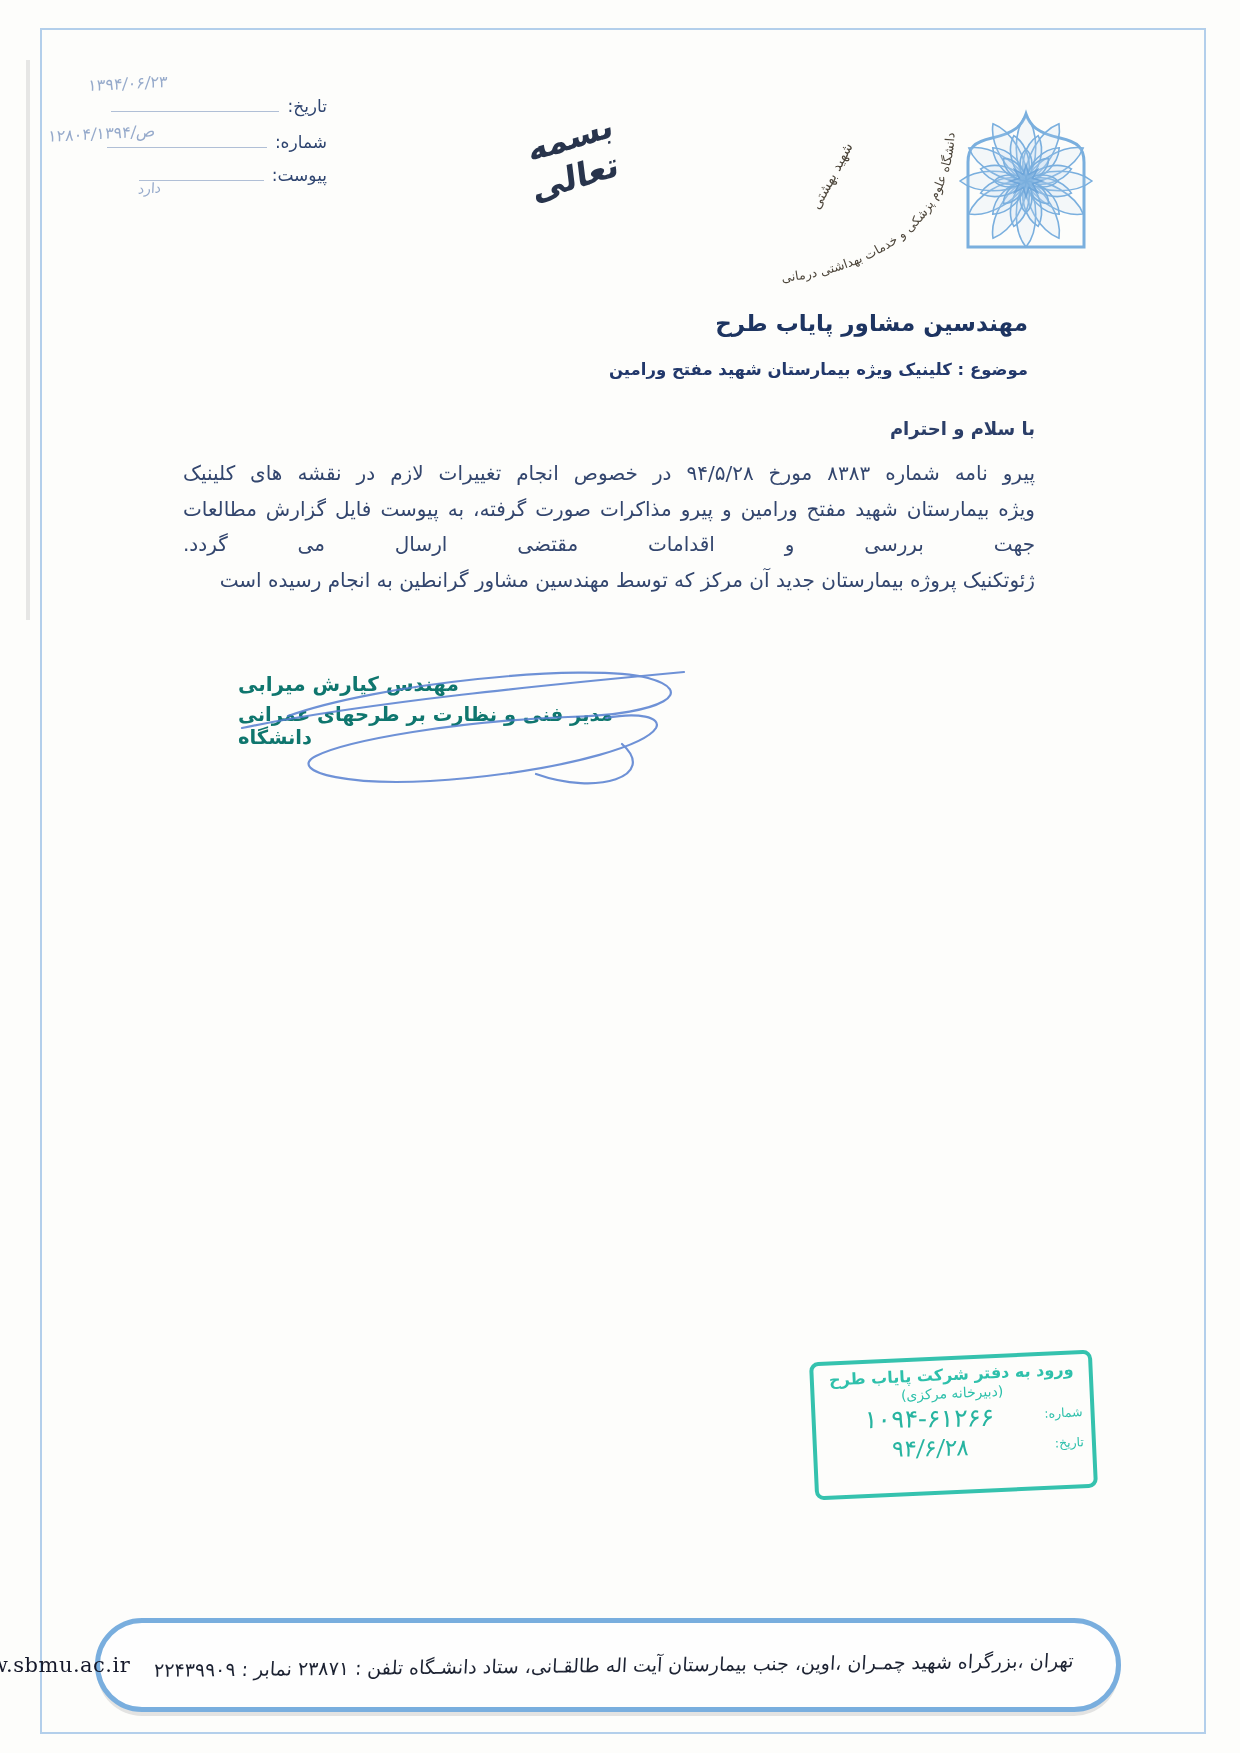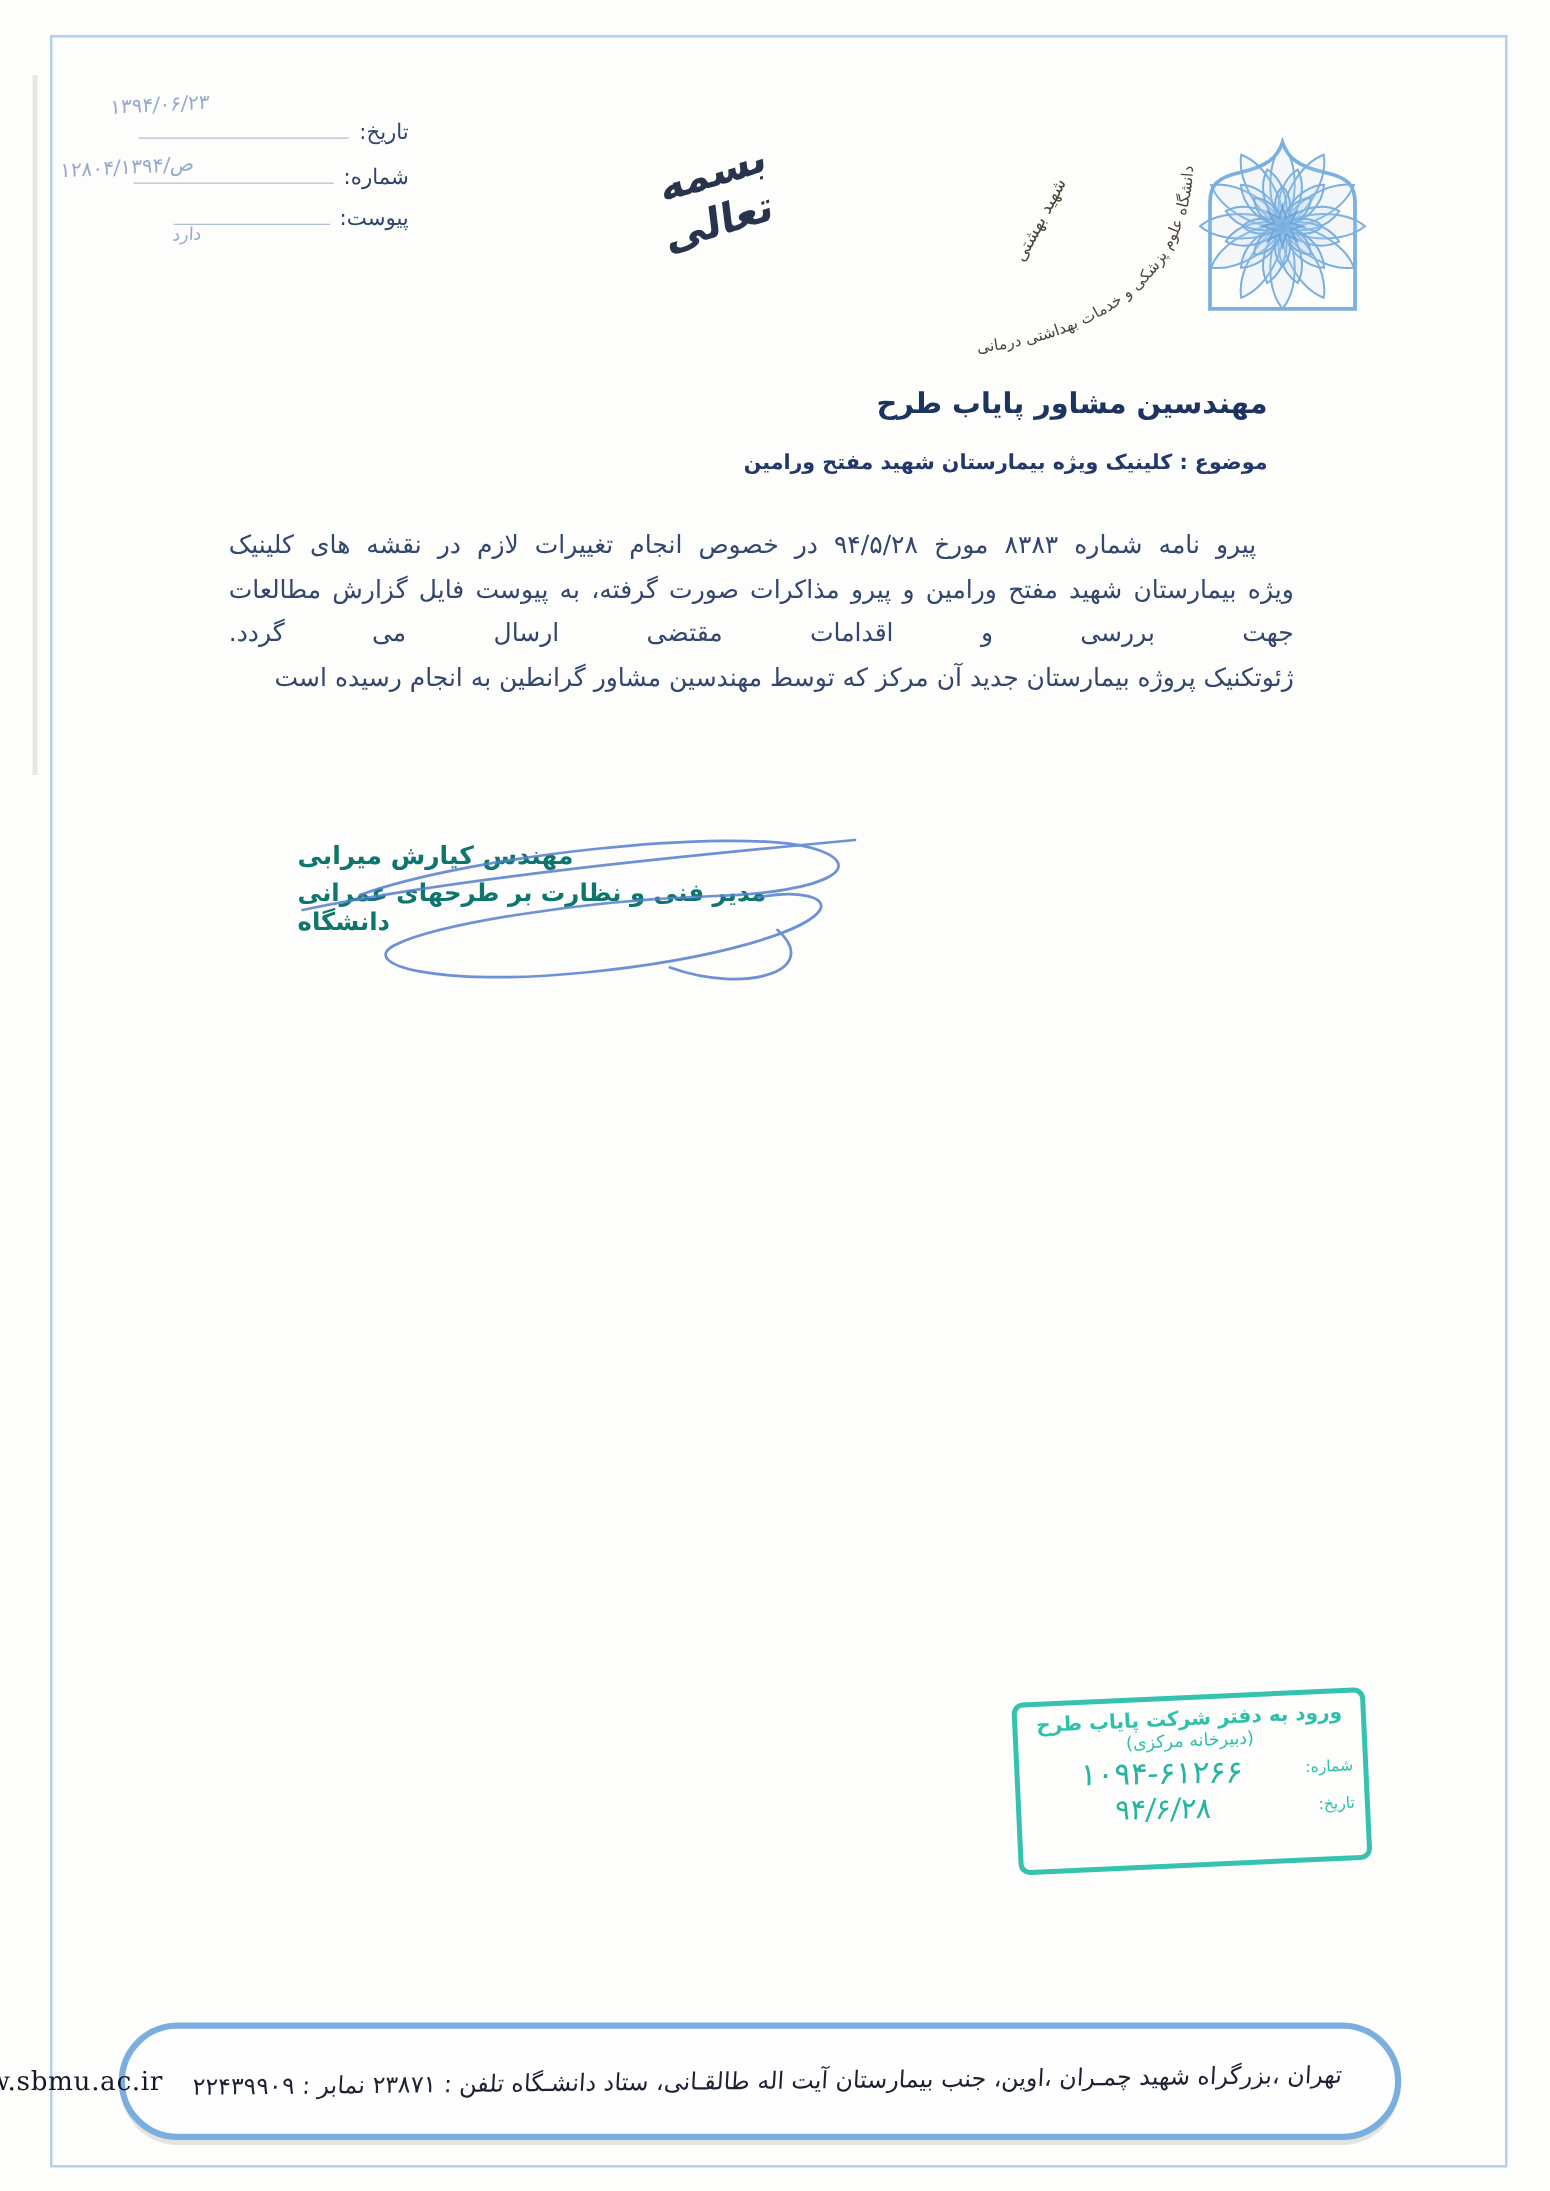--- a/index.html
+++ b/index.html
@@ -22,21 +22,21 @@
 
   
   .bismillah { position:absolute; left:488px; top:118px; width:170px; text-align:center;
                font-size:33px; font-weight:bold; color:#28344c;
                transform:rotate(-17deg) skewX(-10deg); }
 
   
   .logo-wrap { position:absolute; left:778px; top:82px; width:322px; height:206px; }
 
   
-  .letter-head { position:absolute; right:226px; top:310px; direction:rtl; text-align:right;
+  .letter-head { position:absolute; right:212px; top:310px; direction:rtl; text-align:right;
                  color:#1d3461; }
   .recipient { font-size:23px; font-weight:bold; }
   .subject   { font-size:16.5px; font-weight:bold; margin-top:24px; color:#22386b; }
 
   
   .letter-body { position:absolute; right:205px; top:418px; width:852px; direction:rtl;
                  color:#33466e; }
   .greeting { font-size:18px; font-weight:bold; color:#2b3e68; margin-bottom:17px; }
   .body-line { font-size:20px; line-height:35.5px; text-align:justify; text-align-last:justify; }
   .body-line:first-of-type { padding-right:30px; }
@@ -153,20 +153,21 @@
       <text x="58" y="96" font-size="14" fill="#4d463b" text-anchor="middle" transform="rotate(-62 58 96)">شهید بهشتی</text>
     </svg>
   </div>
 
   <div class="letter-head">
     <div class="recipient">مهندسین مشاور پایاب طرح</div>
     <div class="subject">موضوع : کلینیک ویژه بیمارستان شهید مفتح ورامین</div>
   </div>
 
   <div class="letter-body">
+    <div class="greeting">با سلام و احترام</div>
     <div class="body-line">پیرو نامه شماره ۸۳۸۳ مورخ ۹۴/۵/۲۸ در خصوص انجام تغییرات لازم در نقشه های کلینیک</div>
     <div class="body-line">ویژه بیمارستان شهید مفتح ورامین و پیرو مذاکرات صورت گرفته، به پیوست فایل گزارش مطالعات</div>
     <div class="body-line">جهت بررسی و اقدامات مقتضی ارسال می گردد.</div>
     <div class="body-line">ژئوتکنیک پروژه بیمارستان جدید آن مرکز که توسط مهندسین مشاور گرانطین به انجام رسیده است</div>
   </div>
 
   <div class="sig-block">
     <div class="sig-name">مهندس کیارش میرابی</div>
     <div class="sig-title">مدیر فنی و نظارت بر طرحهای عمرانی دانشگاه</div>
   </div>

